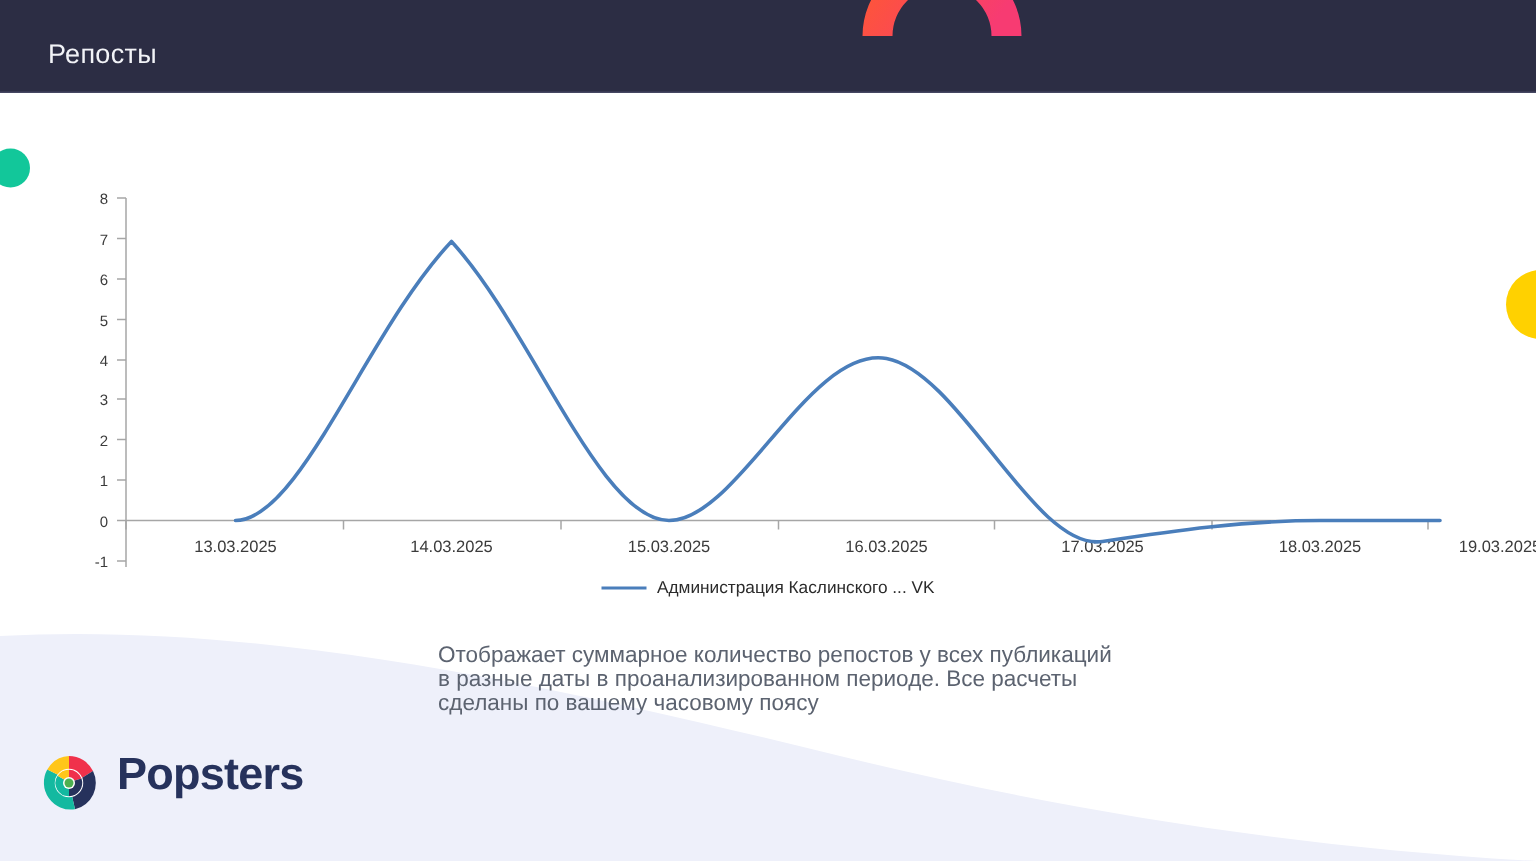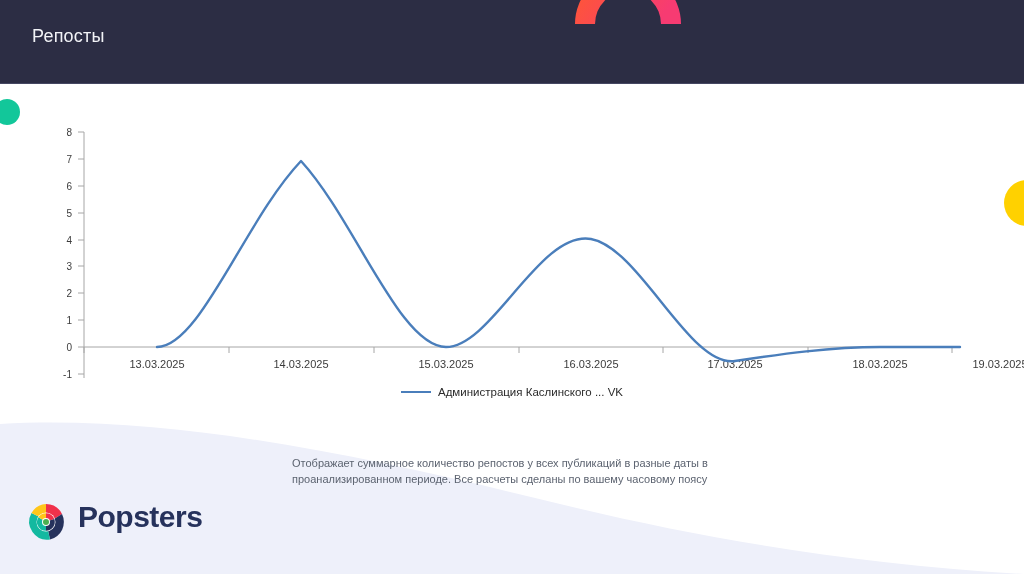--- a/index.html
+++ b/index.html
@@ -12,21 +12,21 @@
   #slide {
     position: relative;
     width: 1024px; height: 574px;
     background: #ffffff;
     overflow: hidden;
   }
 
   
   #header {
     position: absolute; left: 0; top: 0;
-    width: 1024px; height: 84px;
+    width: 1024px; height: 62px;
     background: #2c2d44;
     overflow: hidden;
     border-bottom: 1px solid #454762;
   }
   #header-title {
     position: absolute; left: 32px; top: 26px;
     font-size: 18px; color: #f2f3f7;
     letter-spacing: .2px;
     white-space: nowrap;
   }
@@ -80,23 +80,23 @@
     display: block; width: 30px; height: 2px;
     background: #4a7ebb;
   }
   #legend-label {
     font-size: 11.5px; color: #2b2b2b;
     white-space: nowrap;
   }
 
   
   #caption {
-    position: absolute; left: 292px; top: 455px;
+    position: absolute; left: 292px; top: 429px;
     width: 452px;
-    font-size: 11px; line-height: 16px;
+    font-size: 15px; line-height: 16px;
     color: #5c6370;
   }
 
   
   #logo {
     position: absolute; left: 24px; top: 500px;
     display: flex; align-items: flex-start; gap: 10px;
   }
   #logo-mark { display: block; }
   #logo-text {

